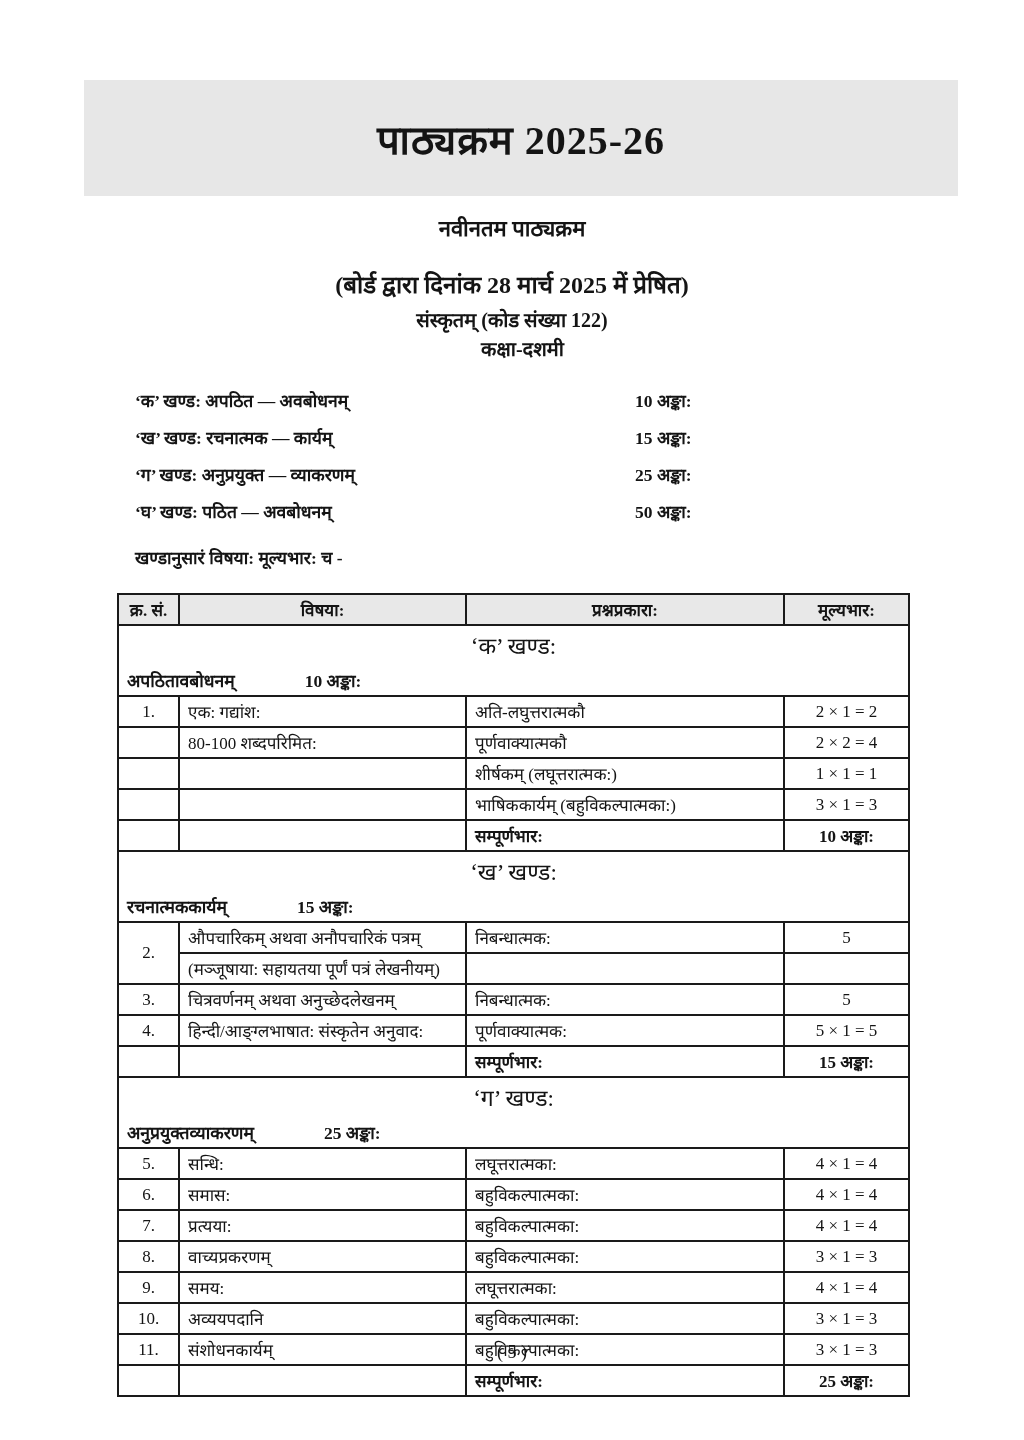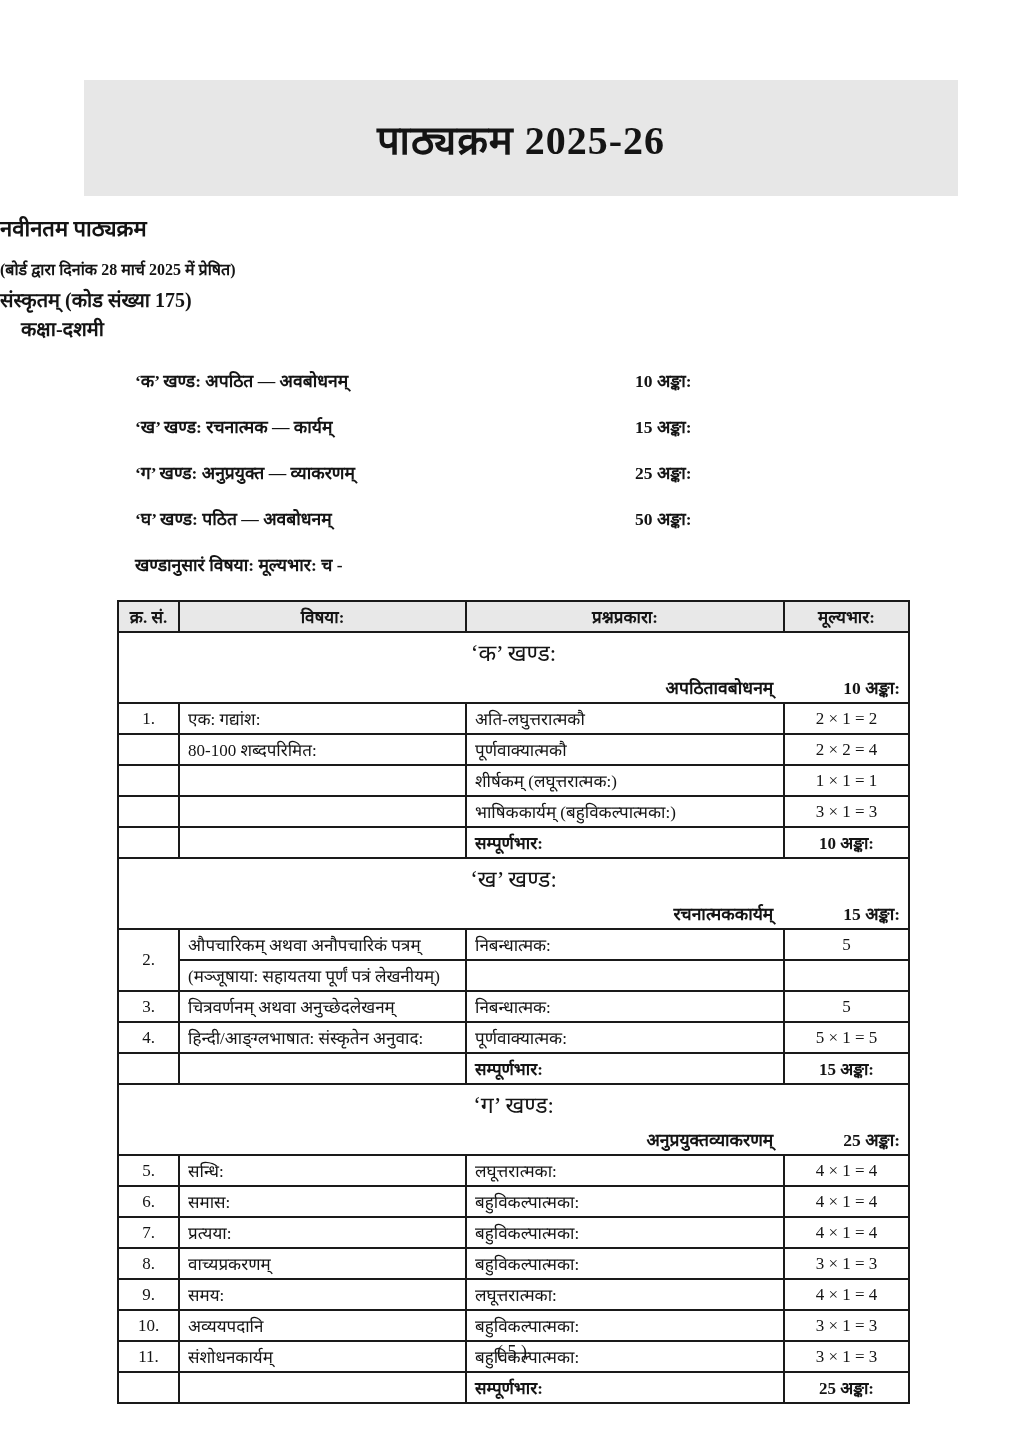--- a/index.html
+++ b/index.html
@@ -18,33 +18,33 @@
     background: #e7e7e7;
     display: flex;
     align-items: center;
     justify-content: center;
   }
   .banner-title {
     font-size: 40px;
     font-weight: bold;
     letter-spacing: 1px;
   }
-  .subtitle { font-weight: bold; }
+  .subtitle { text-align: center; font-weight: bold; }
   .sub1 { font-size: 22px; margin-top: 16px; }
-  .sub2 { font-size: 16px; margin-top: 16px; }
+  .sub2 { font-size: 24px; margin-top: 25px; }
   .sub3 { font-size: 20px; margin-top: 6px; }
   .sub4 { font-size: 20px; margin-top: 2px; padding-left: 21px; }
 
   .intro {
     margin: 26px 90px 0 135px;
     font-size: 17.5px;
     font-weight: bold;
   }
   .intro-lead { margin-bottom: 4px; }
-  .khand-line { display: flex; margin-top: 22px; align-items: center; }
+  .khand-line { display: flex; margin-top: 13px; align-items: center; }
   .khand-label { width: 500px; }
   .khand-marks { }
   .closing { margin-top: 22px; }
 
   table.syllabus {
     border-collapse: collapse;
     margin: 24px 0 0 117px;
     width: 791px;
     table-layout: fixed;
   }
@@ -68,21 +68,21 @@
   tr.data-row { height: 29px; }
   td.sn    { text-align: center; padding: 3px 2px; }
   td.topic { text-align: left; }
   td.qtype { text-align: left; border-radius: 14px; }
   td.marks { text-align: center; }
 
   td.section-cell { padding: 6px 0 8px 0; }
   .sec-line1 { text-align: center; font-weight: normal; font-size: 23px; }
   .sec-line2 {
     display: flex;
-    justify-content: flex-end;
+    justify-content: flex-start;
     gap: 70px;
     font-weight: bold;
     font-size: 17.5px;
     margin-top: 7px;
   }
   tr.total-row td.qtype, tr.total-row td.marks { font-weight: bold; }
 
   .footer {
     position: absolute;
     left: 0;
@@ -94,21 +94,21 @@
 </style>
 </head>
 <body>
 
 <div class="banner">
   <div class="banner-title">पाठ्यक्रम 2025-26</div>
 </div>
 
 <div class="subtitle sub1">नवीनतम पाठ्यक्रम</div>
 <div class="subtitle sub2">(बोर्ड द्वारा दिनांक 28 मार्च 2025 में प्रेषित)</div>
-<div class="subtitle sub3">संस्कृतम् (कोड संख्या 175)</div>
+<div class="subtitle sub3">संस्कृतम् (कोड संख्या 122)</div>
 <div class="subtitle sub4">कक्षा-दशमी</div>
 
 <div class="intro">
 
   <div class="khand-line">
     <span class="khand-label">‘क’ खण्ड: अपठित — अवबोधनम्</span>
     <span class="khand-marks">10 अङ्का:</span>
   </div>
   <div class="khand-line">
     <span class="khand-label">‘ख’ खण्ड: रचनात्मक — कार्यम्</span>

